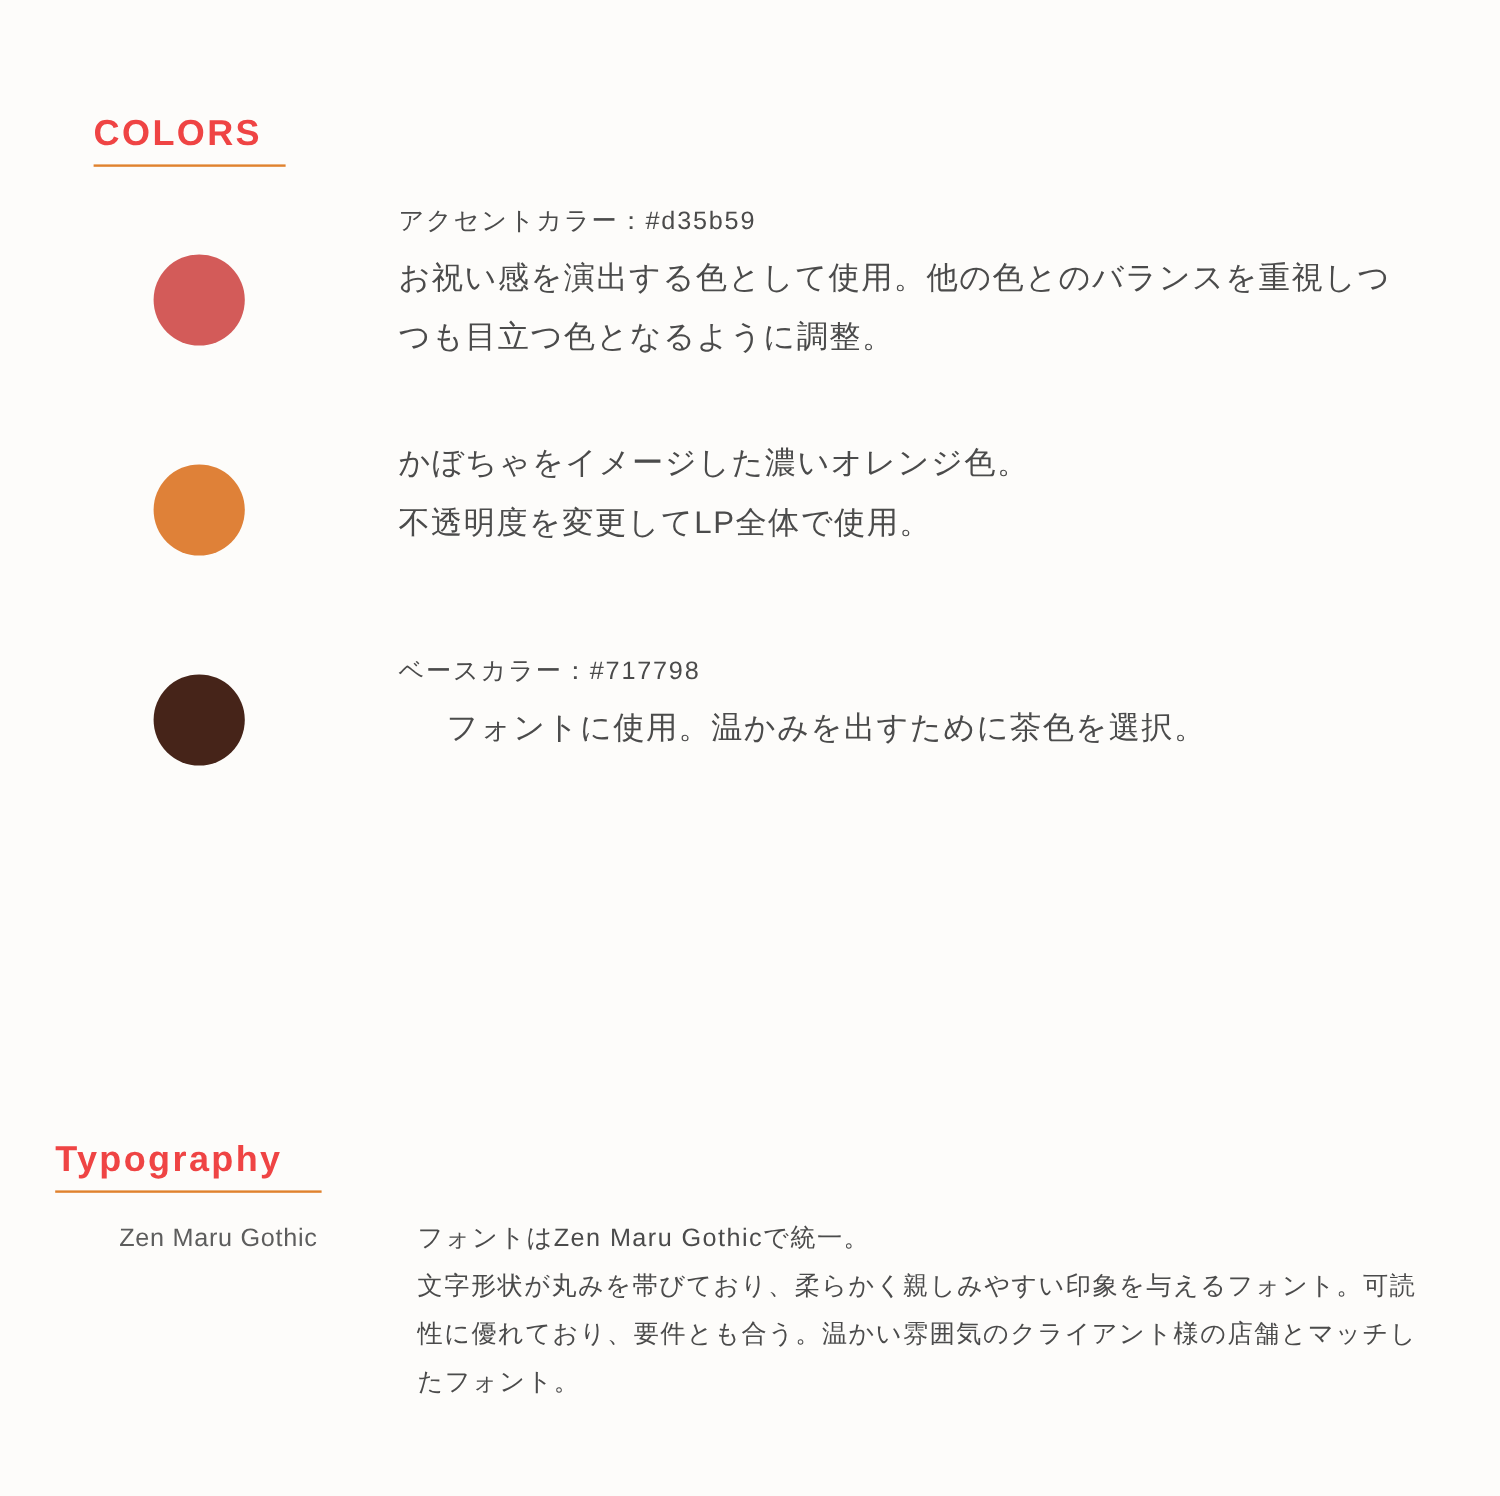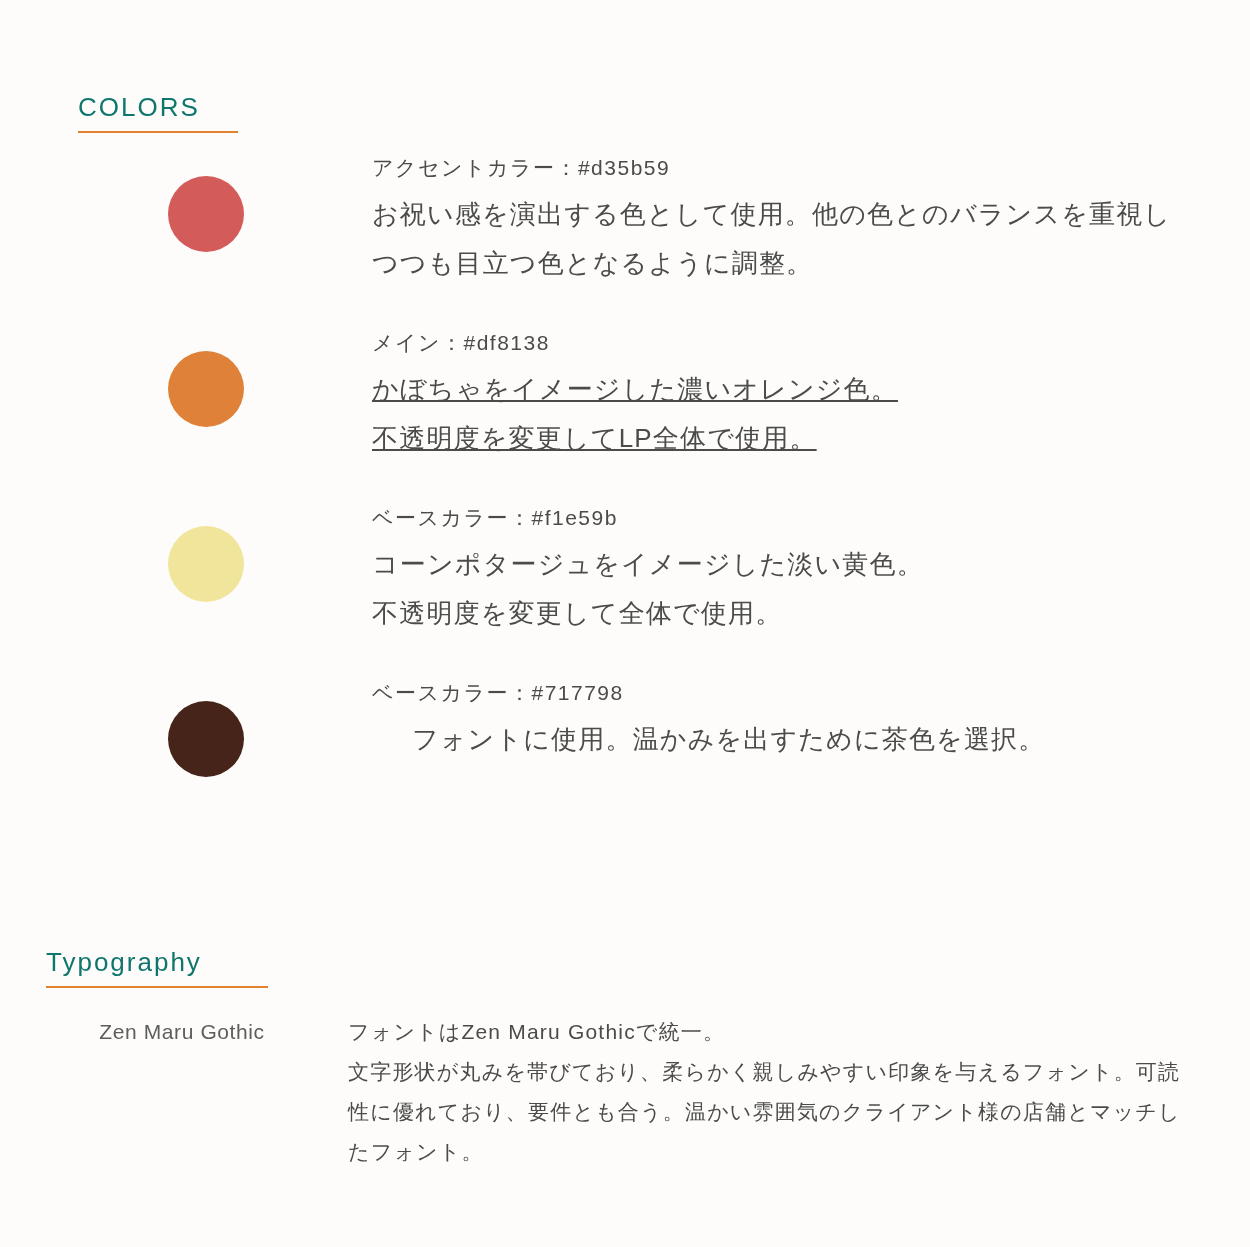--- a/index.html
+++ b/index.html
@@ -18,26 +18,26 @@
   .page {
     position: relative;
     width: 1250px;
     height: 1247px;
     box-sizing: border-box;
   }
 
   
   .section-heading {
     position: absolute;
-    font-size: 26px;
+    font-size: 30px;
     letter-spacing: 2px;
-    color: #0f766e;
+    color: #ef4444;
     padding-bottom: 8px;
     border-bottom: 2px solid #e0822e;
-    font-weight: 400;
+    font-weight: 700;
   }
   #colors-heading {
     left: 78px;
     top: 70px;
     width: 160px;
   }
   #typography-heading {
     left: 46px;
     top: 925px;
     width: 222px;
@@ -46,23 +46,22 @@
   
   .colors-list {
     position: absolute;
     left: 0;
     top: 148px;
     width: 1250px;
   }
   .color-row {
     position: relative;
     display: flex;
-    align-items: flex-start;
+    align-items: center;
     min-height: 175px;
-    padding-left: 40px;
   }
   .swatch-cell {
     width: 332px;
     flex: 0 0 332px;
     display: flex;
     justify-content: center;
     padding-top: 28px;
     box-sizing: border-box;
   }
   .swatch {
@@ -144,36 +143,25 @@
         <p class="color-title">アクセントカラー：#d35b59</p>
         <p class="color-desc" style="white-space: pre-wrap;">お祝い感を演出する色として使用。他の色とのバランスを重視しつつも目立つ色となるように調整。</p>
       </div>
     </div>
 
     <div class="color-row">
       <div class="swatch-cell">
         <div class="swatch" id="swatch-1" style="background: rgb(223, 129, 56);"></div>
       </div>
       <div class="color-text">
-        <p class="color-title">メイン：#df8138</p>
-        <p class="color-desc" style="white-space: pre-wrap; text-decoration: underline;">かぼちゃをイメージした濃いオレンジ色。
+        <p class="color-desc" style="white-space: pre-wrap;">かぼちゃをイメージした濃いオレンジ色。
 不透明度を変更してLP全体で使用。</p>
       </div>
     </div>
 
-    <div class="color-row">
-      <div class="swatch-cell">
-        <div class="swatch" id="swatch-2" style="background: rgb(241, 229, 155);"></div>
-      </div>
-      <div class="color-text">
-        <p class="color-title">ベースカラー：#f1e59b</p>
-        <p class="color-desc" style="white-space: pre-wrap;">コーンポタージュをイメージした淡い黄色。
-不透明度を変更して全体で使用。</p>
-      </div>
-    </div>
 
     <div class="color-row">
       <div class="swatch-cell">
         <div class="swatch" id="swatch-3" style="background: rgb(70, 36, 25);"></div>
       </div>
       <div class="color-text">
         <p class="color-title">ベースカラー：#717798</p>
         <p class="color-desc" style="white-space: pre-wrap; margin-left: 40px;">フォントに使用。温かみを出すために茶色を選択。</p>
       </div>
     </div>

